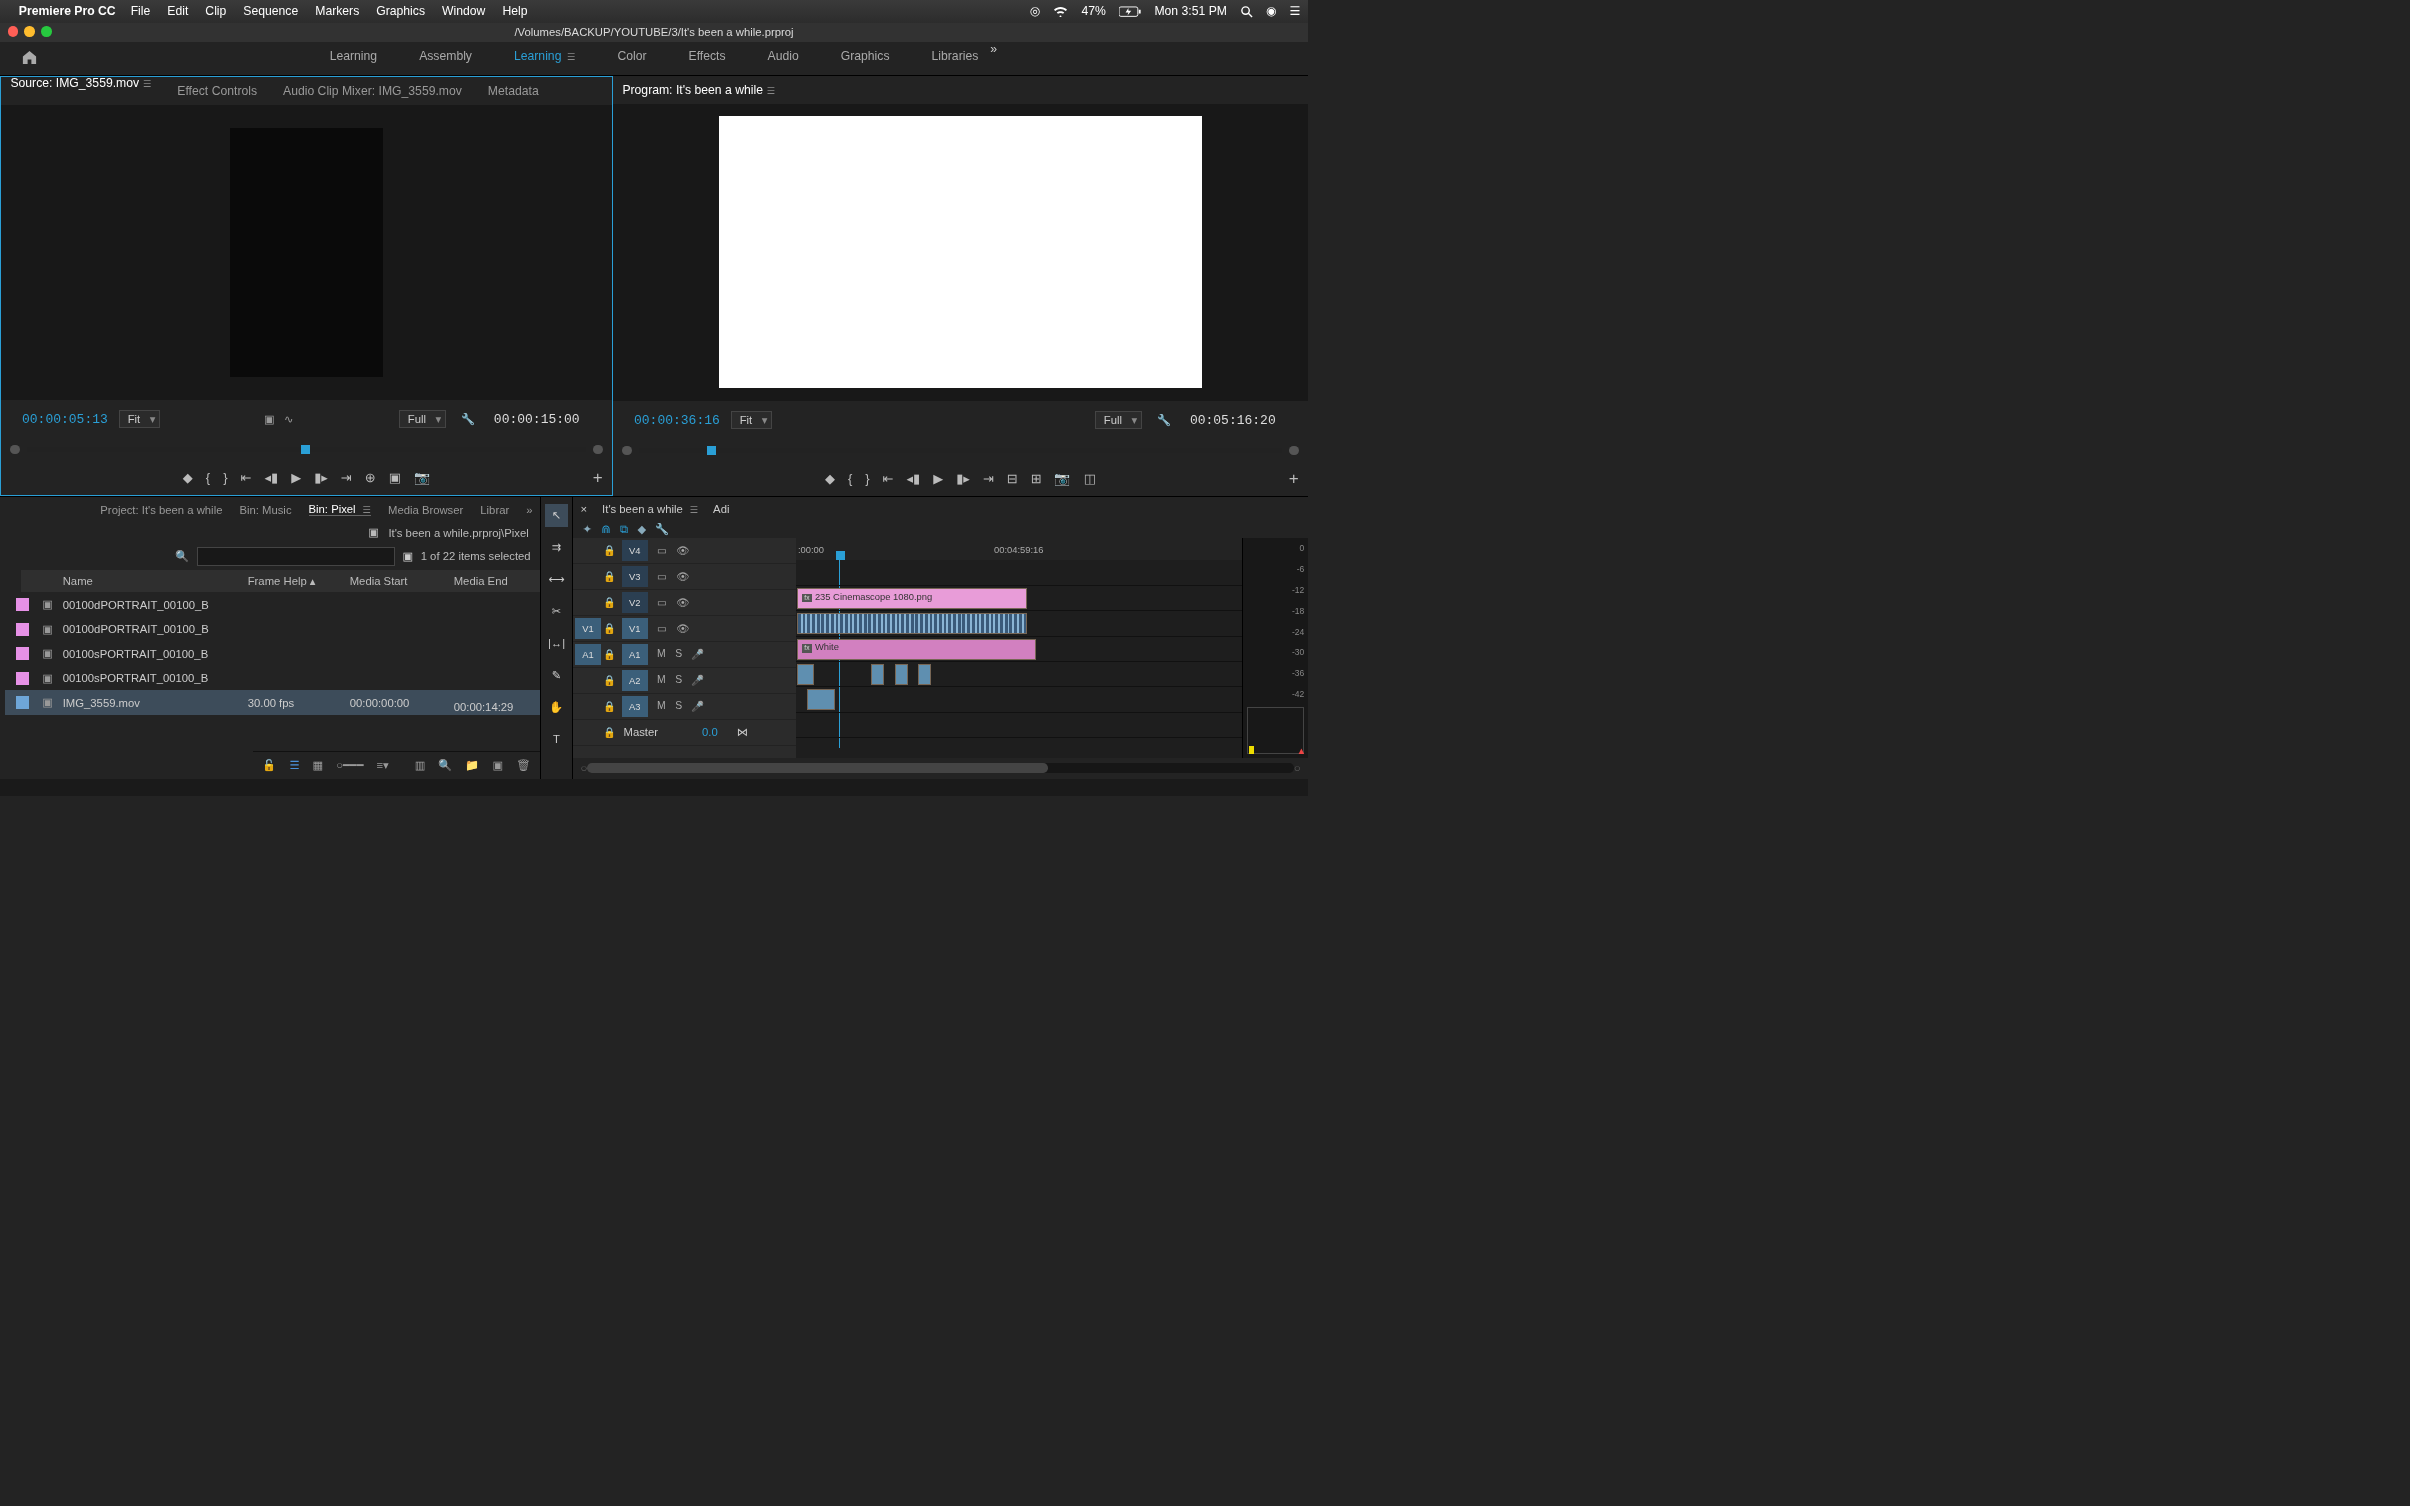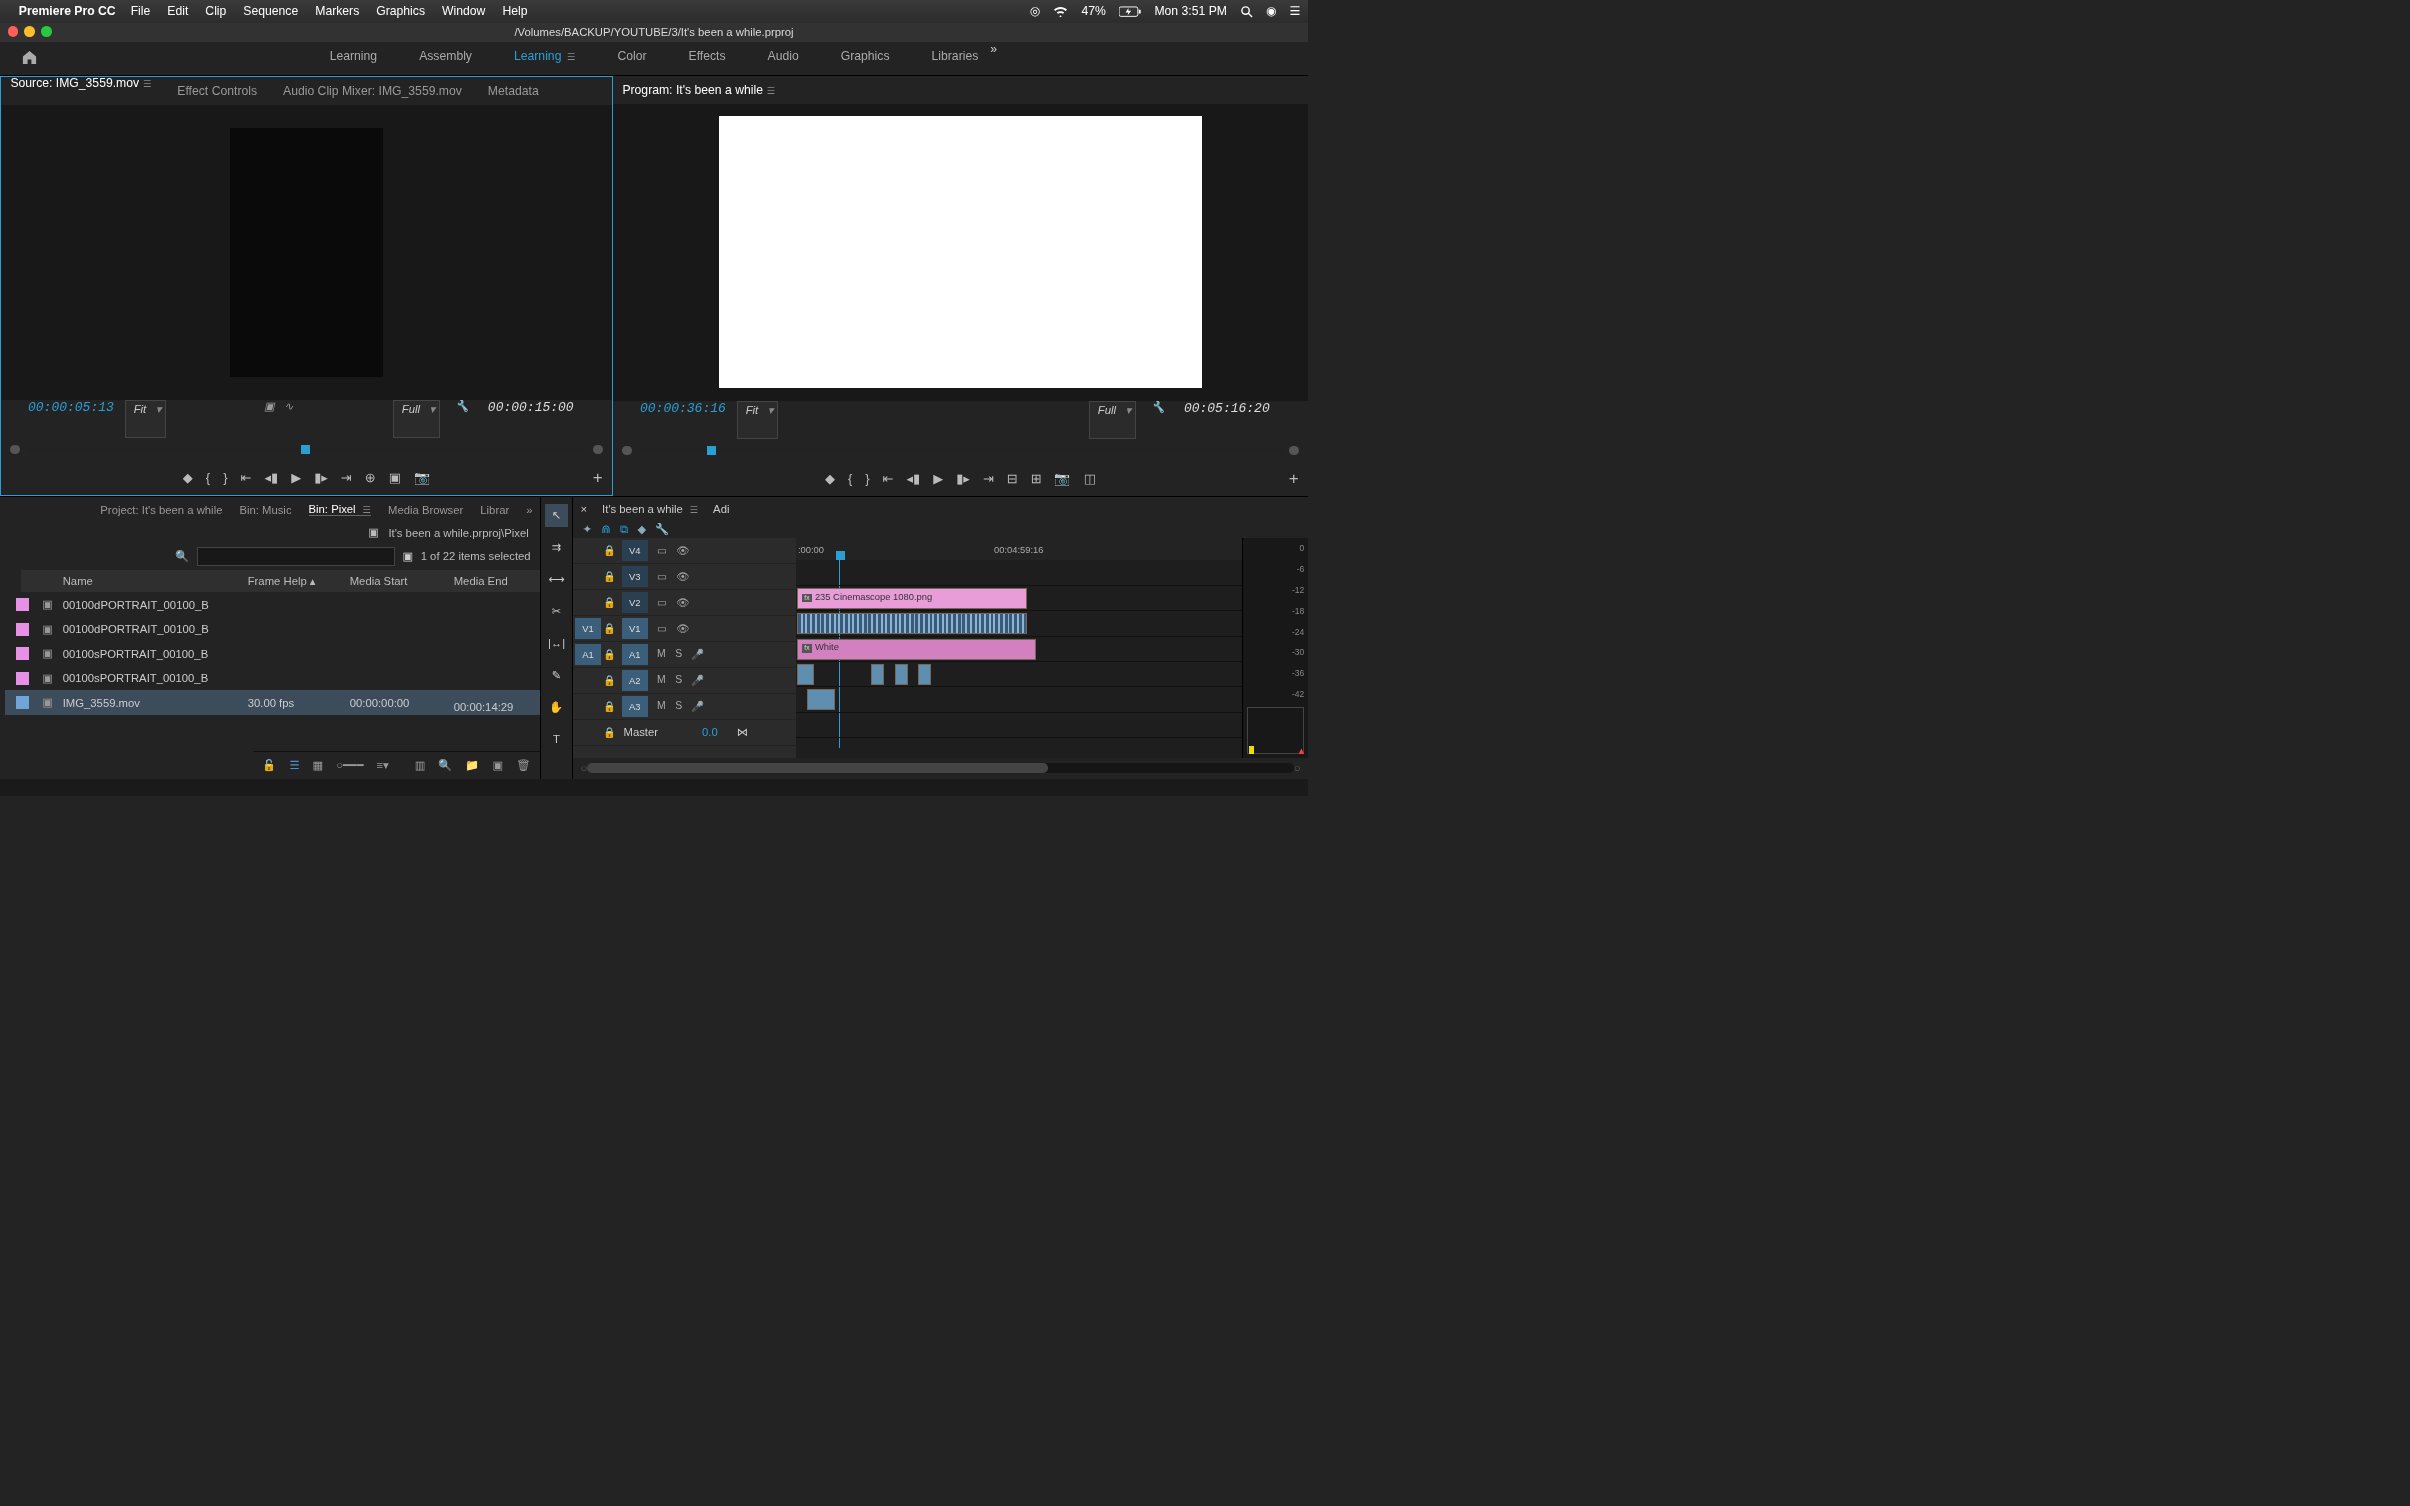--- a/index.html
+++ b/index.html
@@ -26,21 +26,21 @@
 .top-panels{display:flex;height:421px;border-bottom:0.9px solid #000;}
 .source-panel{width:613px;border:0.9px solid #2a9fd6;background:#181818;display:flex;flex-direction:column;}
 .program-panel{flex:1;background:#84cc16;display:flex;flex-direction:column;}
 .panel-tabs{display:flex;height:28px;align-items:center;padding:0 9.4px;background:#232323;font-size:12.2px;color:#999;}
 .ptab{margin-right:26px;cursor:pointer;}
 .ptab.active{color:#fff;border-bottom:1.9px solid #2a9fd6;padding-bottom:15px;}
 .hamb{font-size:9.4px;color:#888;margin-left:3.8px;}
 .monitor{flex:1;display:flex;align-items:center;justify-content:center;background:#181818;}
 .src-black{width:153px;height:249px;background:#0a0a0a;}
 .prog-white{width:483px;height:272px;background:#fff;}
-.monitor-controls{height:38px;display:flex;padding:0 27px;background:#232323;font-style:italic;}
+.monitor-controls{height:38px;display:flex;align-items:center;padding:0 21px;background:#232323;}
 .timecode{color:#2a9fd6;font-family:"Courier New",monospace;font-size:13px;margin-right:11.3px;}
 .timecode.white{color:#ddd;margin-left:11.3px;}
 .dropdown{background:#2b2b2b;border:0.9px solid #444;padding:1.9px 19px 1.9px 7.5px;color:#ccc;position:relative;font-size:11.3px;margin-right:7.5px;}
 .dropdown::after{content:"▾";position:absolute;right:3.8px;color:#888;}
 .wrench{color:#999;margin:0 7.5px;}
 .ruler{height:22.6px;background:#232323;position:relative;display:flex;align-items:center;padding:0 9.4px;}
 .ruler .track{height:5.6px;background:#222;flex:1;margin:0 7.5px;position:relative;}
 .ruler .endcap{width:9.4px;height:9.4px;background:#555;border-radius:50%;}
 .playhead{position:absolute;width:9.4px;height:9.4px;background:#2a9fd6;top:-1.9px;}
 .transport{height:34px;display:flex;align-items:center;justify-content:center;gap:13px;background:#232323;color:#bbb;}

